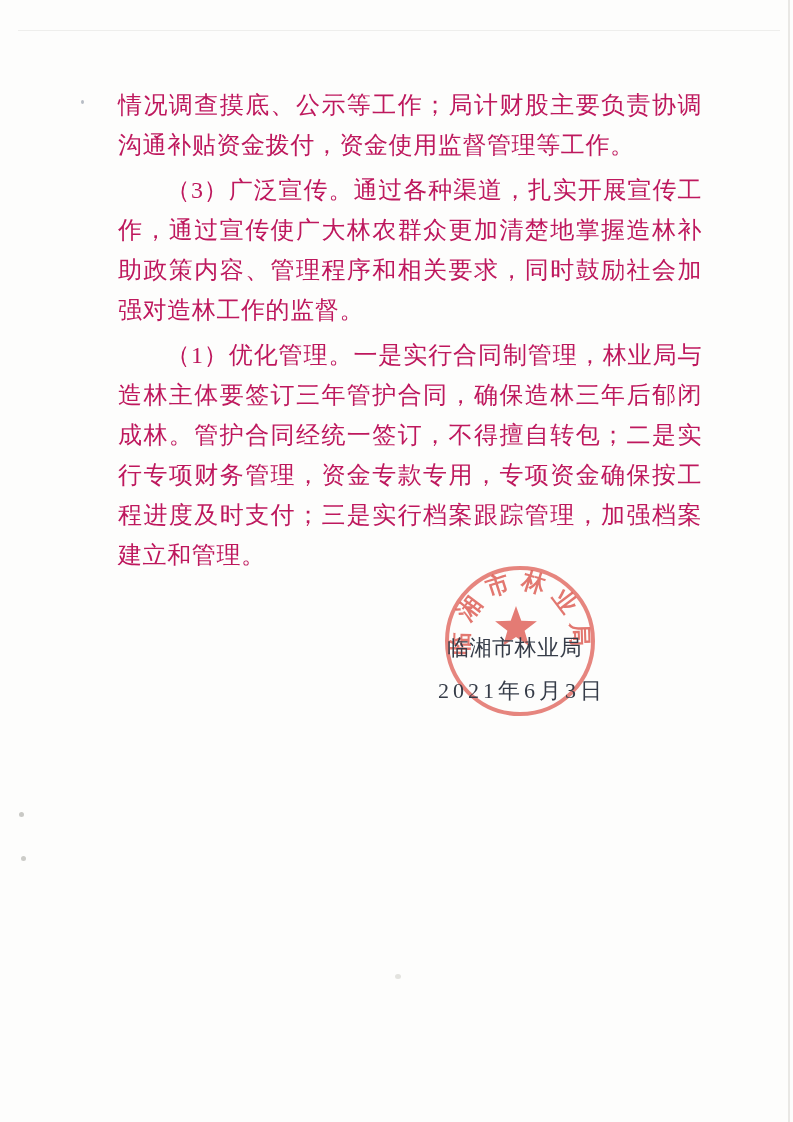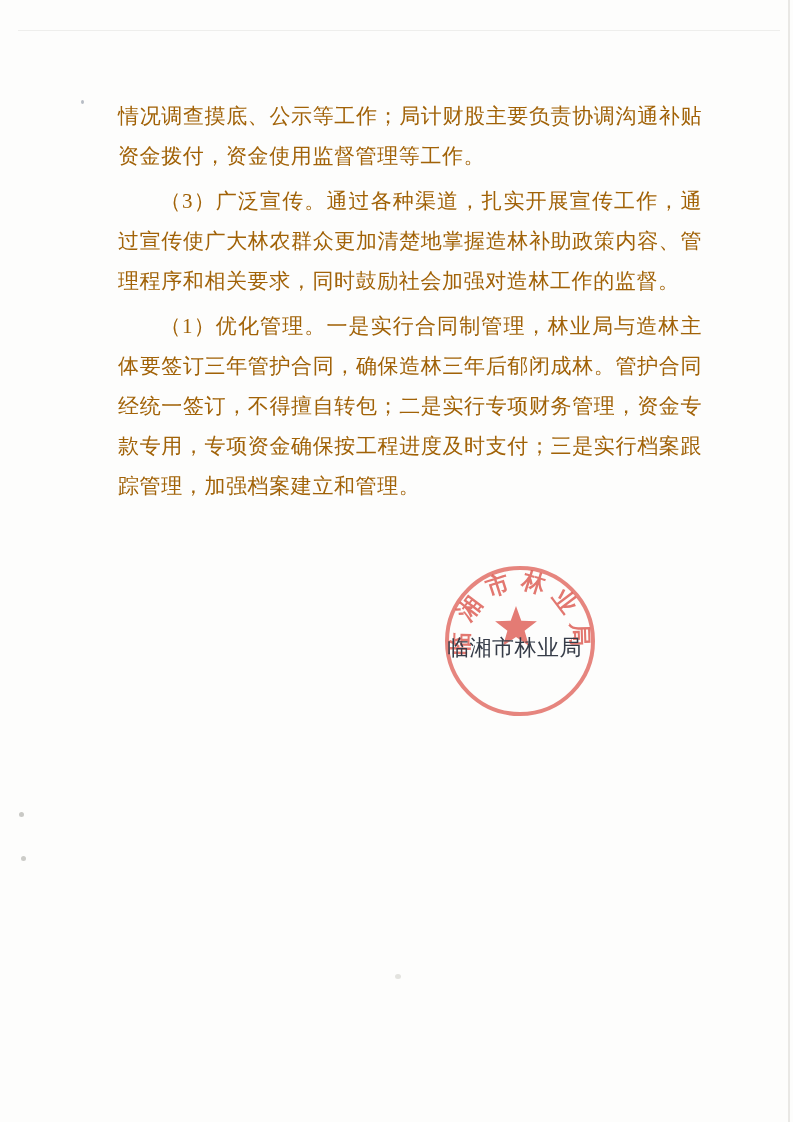--- a/index.html
+++ b/index.html
@@ -8,22 +8,22 @@
     background:#fdfdfc;
     font-family:"Liberation Serif","DejaVu Serif",serif;
   }
   .page{position:absolute;inset:0;}
   
   .scan-line-h{position:absolute;left:18px;top:30px;width:762px;height:1px;background:#eeeeec;}
   .scan-line-v{position:absolute;left:788px;top:0;width:2px;height:1122px;background:#e9e8e5;}
   .speck{position:absolute;border-radius:50%;}
   
   .text-block{
-    position:absolute;left:118px;top:96px;width:584px;
-    color:#a16207;font-size:21px;line-height:40px;
+    position:absolute;left:118px;top:85px;width:584px;
+    color:#be185d;font-size:24px;line-height:40px;
     letter-spacing:0.6px;
     text-align:justify;text-justify:inter-ideograph;
   }
   .text-block p{margin:0 0 5px 0;}
   .text-block p.indent{text-indent:2em;}
   
   .sig-org{
     position:absolute;left:447px;top:633px;
     color:#363c48;font-size:22px;letter-spacing:0.5px;white-space:nowrap;
   }
@@ -64,14 +64,15 @@
       <defs>
         <path id="sealArc" d="M 34 106 A 52 52 0 1 1 124 106" fill="none"></path>
       </defs>
       <text class="seal-arc-label" opacity="0.8" fill="#dc564d">
         <textPath href="#sealArc" startOffset="50%" text-anchor="middle">临湘市林业局</textPath>
       </text>
     </svg>
   </div>
 
   <div class="sig-org">临湘市林业局</div>
+  <div class="sig-date">2021年6月3日</div>
 
 </div>
 
 </body></html>

